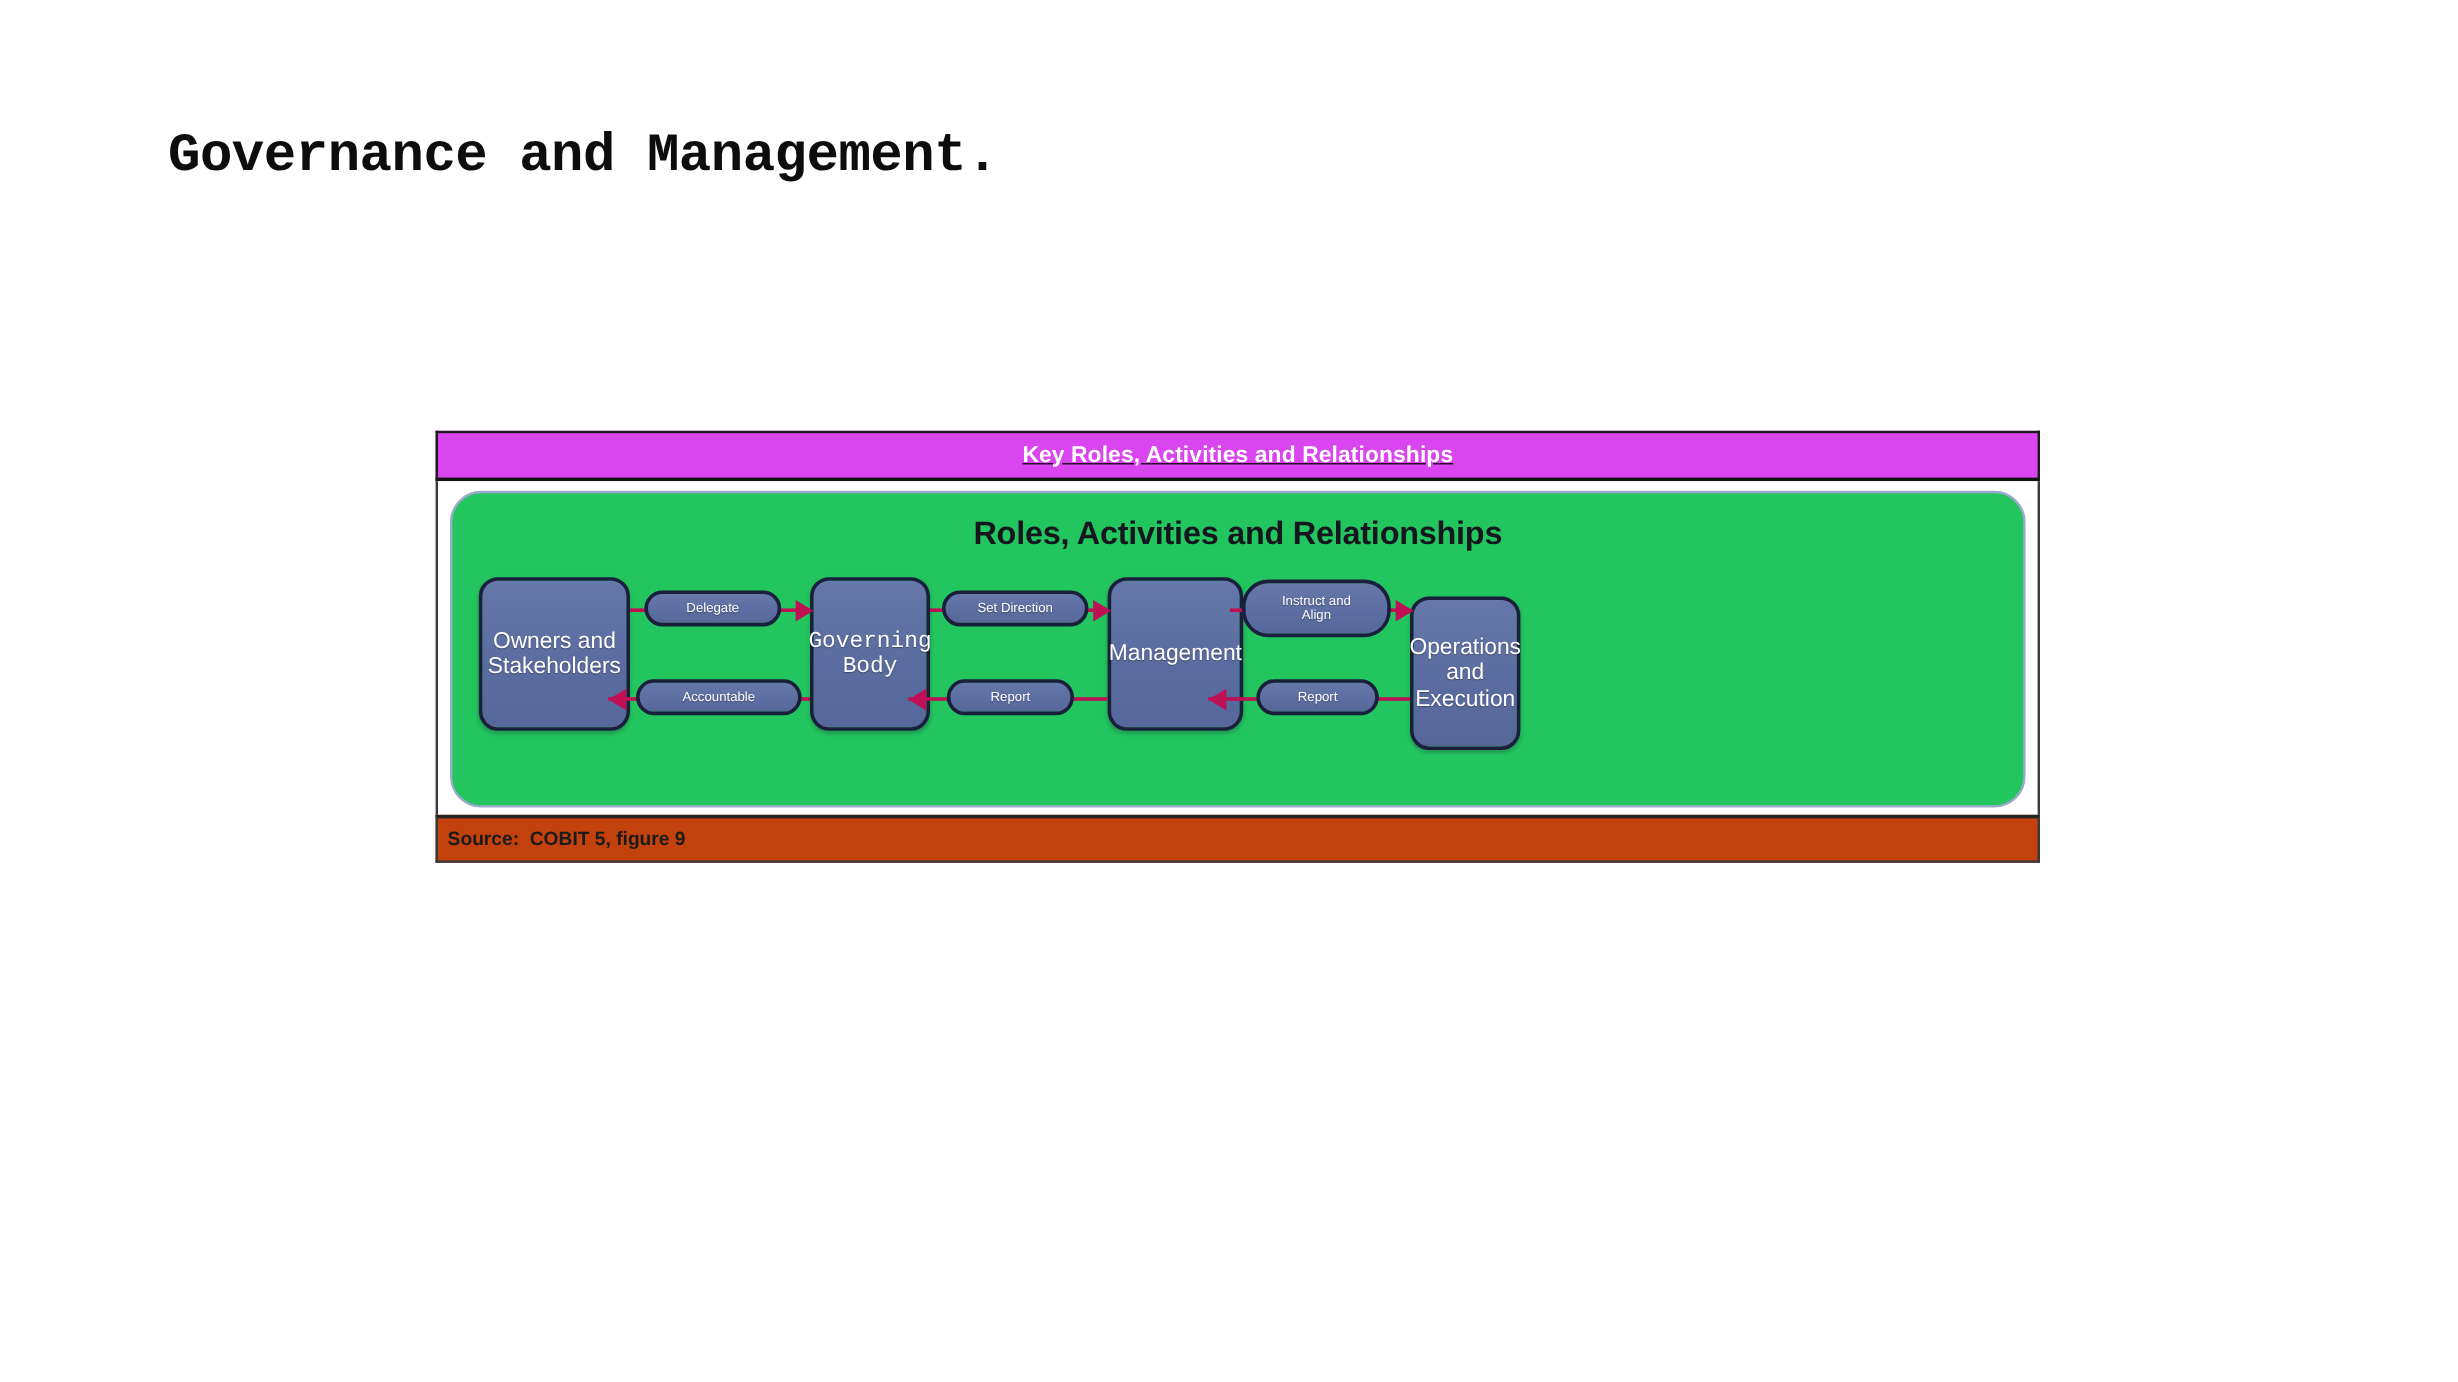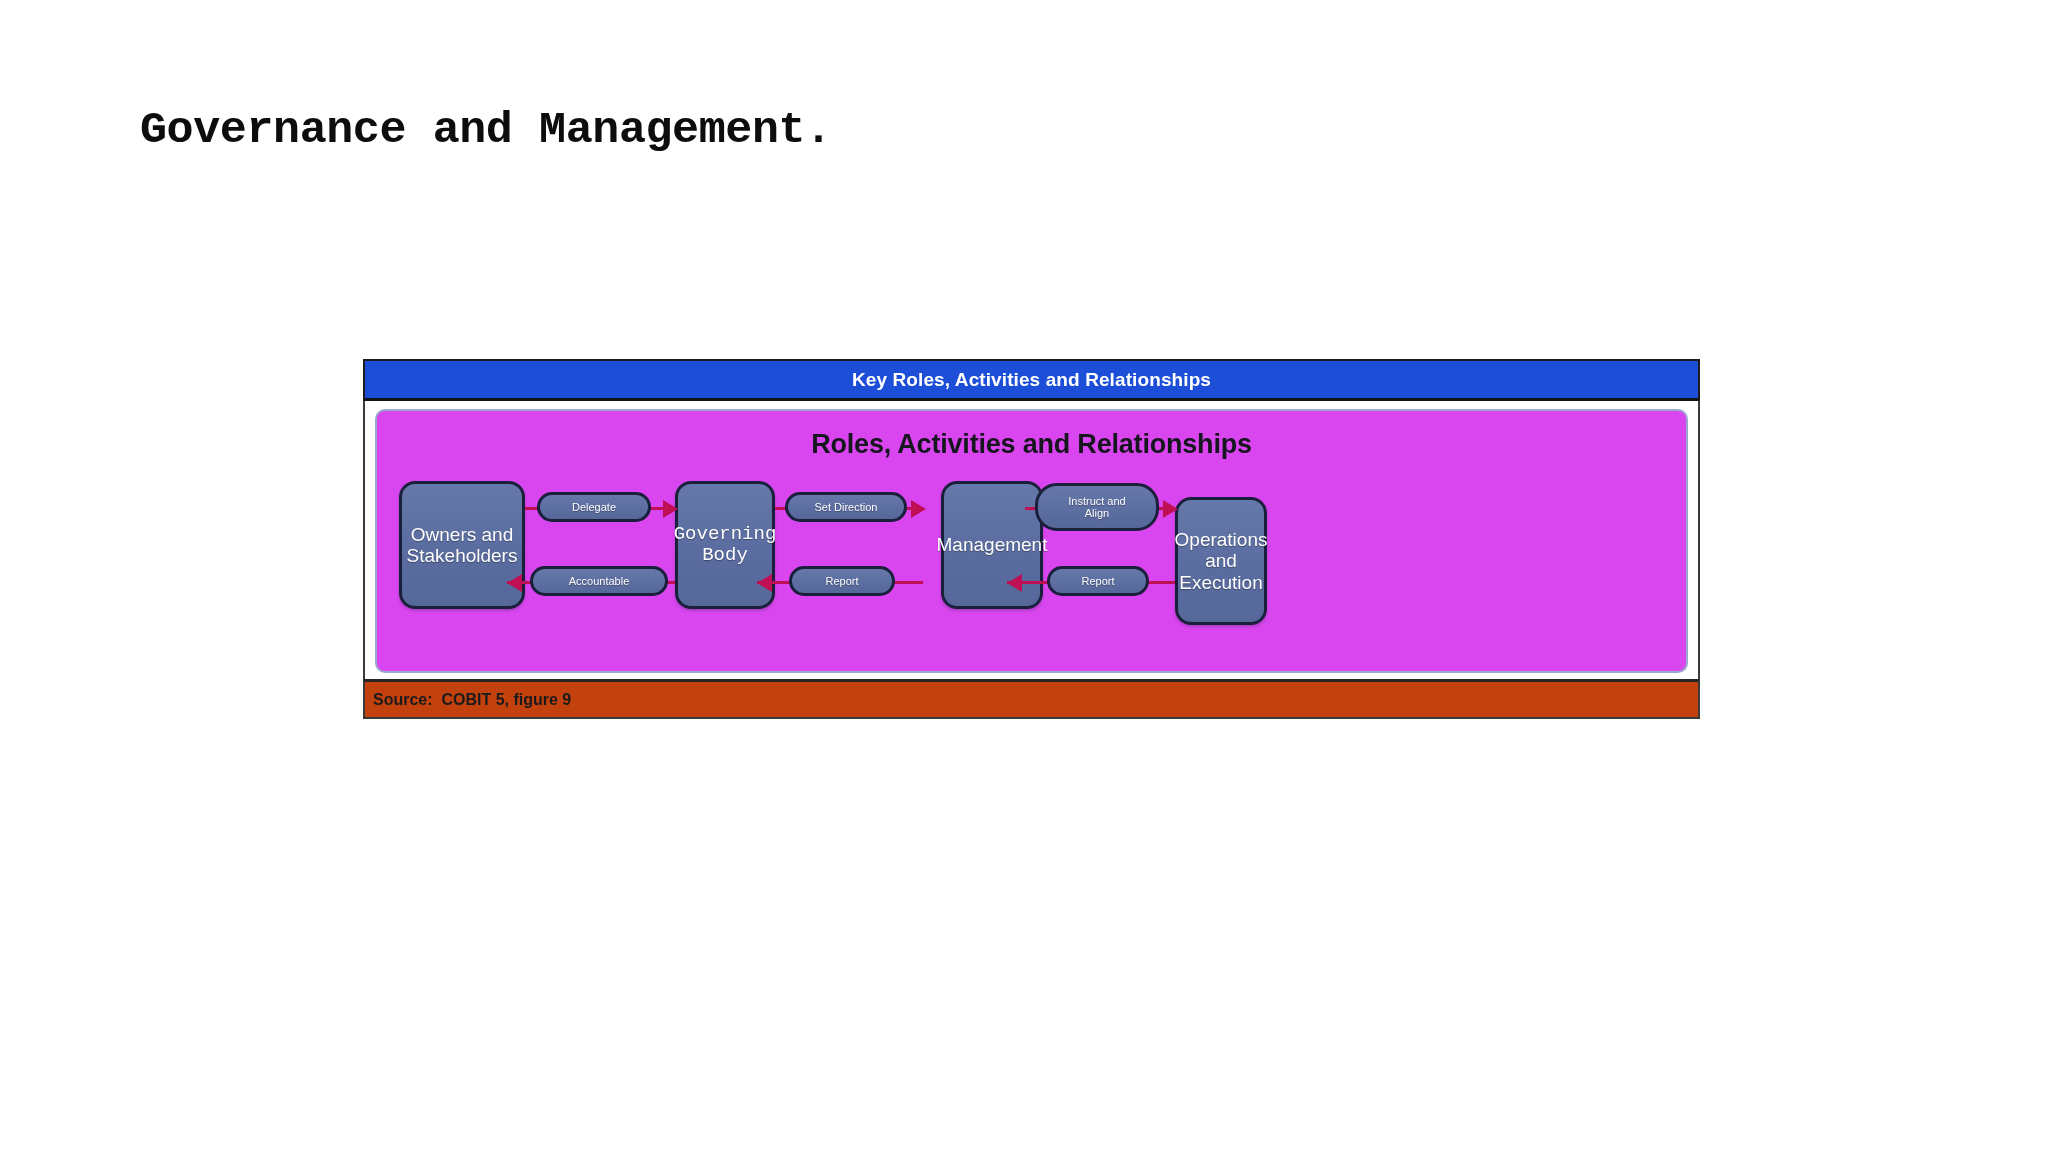--- a/index.html
+++ b/index.html
@@ -35,27 +35,28 @@
     top: 359px;
     width: 1337px;
     height: 360px;
     background: #ffffff;
     box-sizing: border-box;
   }
 
   #figure-header {
     position: relative;
     height: 42px;
-    background: #1d4ed8;
+    background: #d946ef;
     border: 2px solid #1c1c1c;
     border-bottom: 3px solid #141414;
     box-sizing: border-box;
     display: flex;
     align-items: center;
     justify-content: center;
+    text-decoration: underline;
   }
   #figure-header-title {
     color: #ffffff;
     font-size: 19px;
     font-weight: bold;
     letter-spacing: 0.1px;
     white-space: nowrap;
   }
 
   #figure-body {
@@ -65,23 +66,23 @@
     border-left: 2px solid #3a3a3a;
     border-right: 2px solid #3a3a3a;
     box-sizing: border-box;
     padding: 8px 10px 6px 10px;
   }
 
   #diagram-panel {
     position: relative;
     width: 100%;
     height: 100%;
-    background: #d946ef;
+    background: #22c55e;
     border: 2px solid #9aa9cd;
-    border-radius: 10px;
+    border-radius: 26px;
     box-sizing: border-box;
   }
 
   #diagram-title {
     position: absolute;
     left: 0;
     right: 0;
     top: 18px;
     text-align: center;
     font-size: 27px;
@@ -208,21 +209,21 @@
         <div class="node" style="left:22px; top:0px; width:126px; height:128px;">
           <span>Owners and
 Stakeholders</span>
         </div>
 
         <div class="node" style="left:298px; top:0px; width:100px; height:128px;font-family:Liberation Mono, monospace;">
           <span>Governing
 Body</span>
         </div>
 
-        <div class="node" style="left:564px; top:0px; width:102px; height:128px;">
+        <div class="node" style="left:546px; top:0px; width:113px; height:128px;">
           <span>Management</span>
         </div>
 
         <div class="node" style="left:798px; top:0px; width:92px; height:128px;margin-top:16px;">
           <span>Operations
 and
 Execution</span>
         </div>
 
         <div class="pill" style="left:160px; top:11px; width:114px; height:30px;">Delegate</div>

